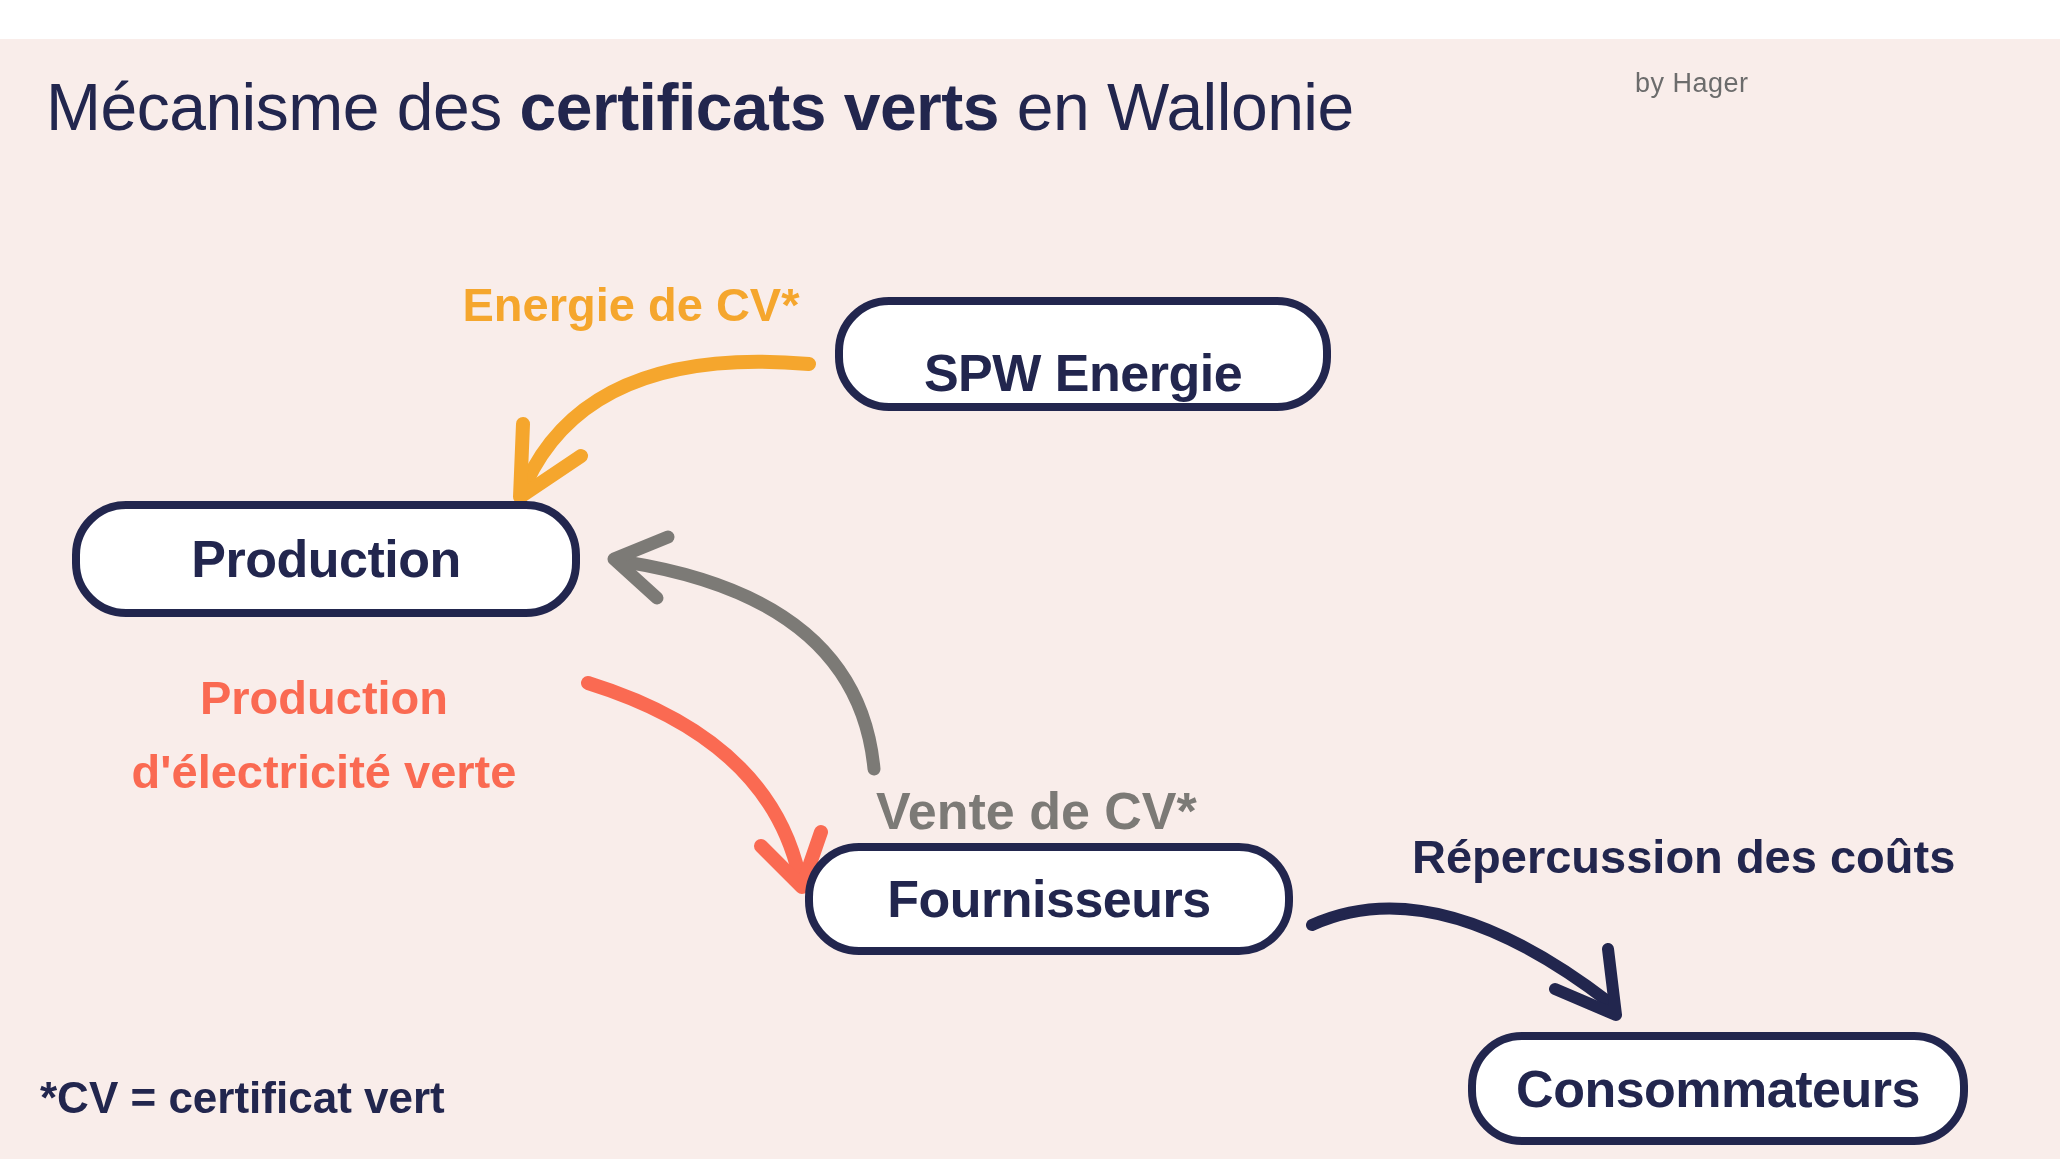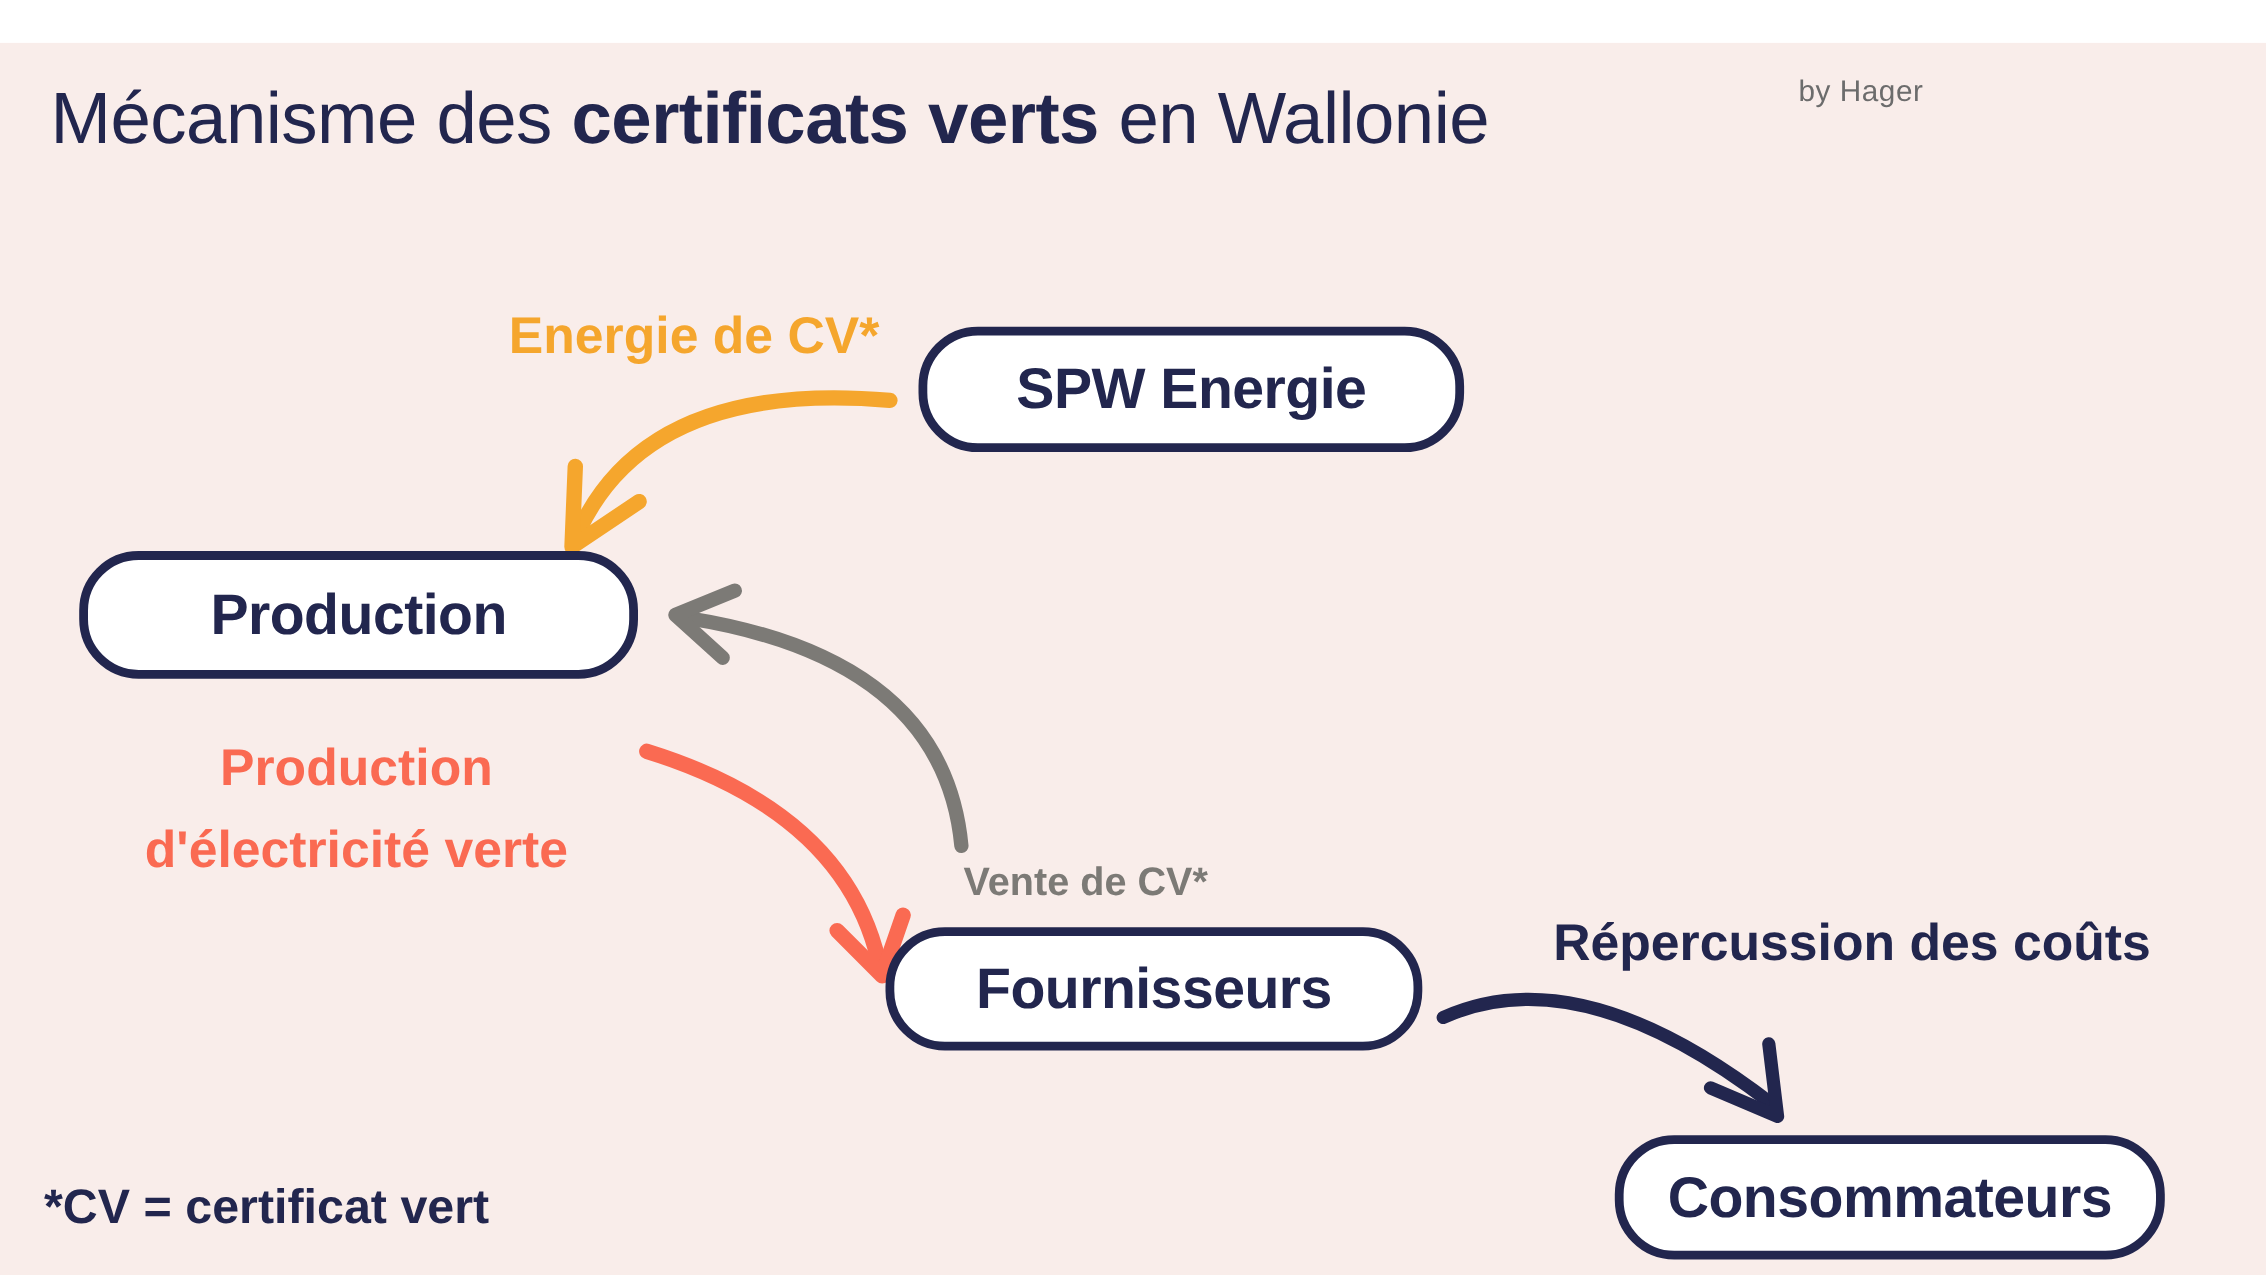--- a/index.html
+++ b/index.html
@@ -75,21 +75,21 @@
 
   
   .edge-label {
     position: absolute;
     font-weight: 700;
     white-space: nowrap;
   }
   .label-octroi       { left: 454px;  top: 238px;  width: 354px; text-align: center; font-size: 47px; }
   .label-production   { left: 83px;   top: 622px;  width: 482px; text-align: center; font-size: 47px;
                         line-height: 74px; white-space: normal; }
-  .label-vente        { left: 876px;  top: 742px;  font-size: 36px; }
+  .label-vente        { left: 876px;  top: 742px;  font-size: 52px; }
   .label-repercussion { left: 1412px; top: 790px;  font-size: 47px; }
 
   .footnote {
     position: absolute;
     left: 40px; top: 1034px;
     font-size: 44px;
     font-weight: 700;
   }
 
   
@@ -128,21 +128,21 @@
     <g>
       <path d="M 874 730 Q 858 560 626 523" stroke-width="13" stroke="#7C7A76"></path>
       <path d="M 668 498 L 614 520 L 657 559" stroke-width="13" stroke="#7C7A76"></path>
     </g>
     <g>
       <path d="M 1312 886 Q 1436 830 1610 964" stroke-width="12" stroke="#22264E"></path>
       <path d="M 1555 950 L 1616 976 L 1608 910" stroke-width="12" stroke="#22264E"></path>
     </g>
   </svg>
 
-  <div class="node node-spw" style="border-color: rgb(34, 38, 78);">
+  <div class="node node-spw" style="border-color: rgb(34, 38, 78); align-items: flex-end;">
     <span class="node-label" style="color: rgb(34, 38, 78);">SPW Energie</span>
   </div>
 
   <div class="node node-producteurs" style="border-color: rgb(34, 38, 78);">
     <span class="node-label" style="color: rgb(34, 38, 78);">Production</span>
   </div>
 
   <div class="node node-fournisseurs" style="border-color: rgb(34, 38, 78);">
     <span class="node-label" style="color: rgb(34, 38, 78);">Fournisseurs</span>
   </div>

